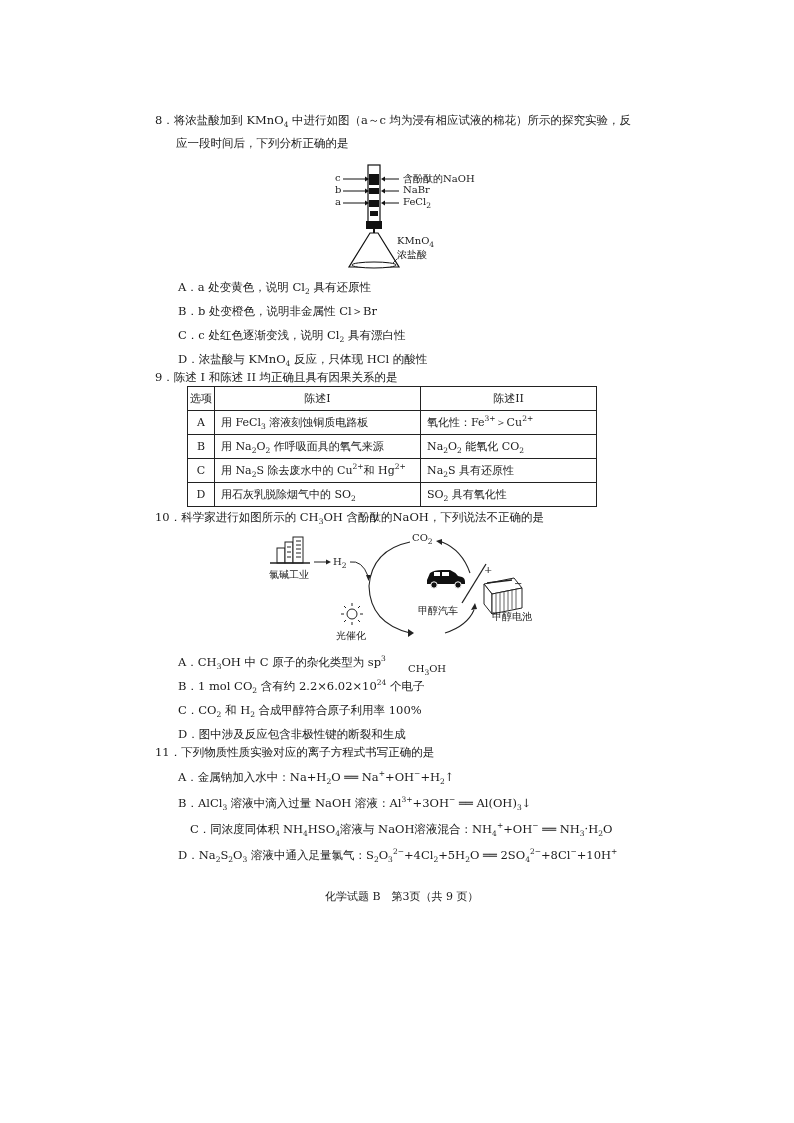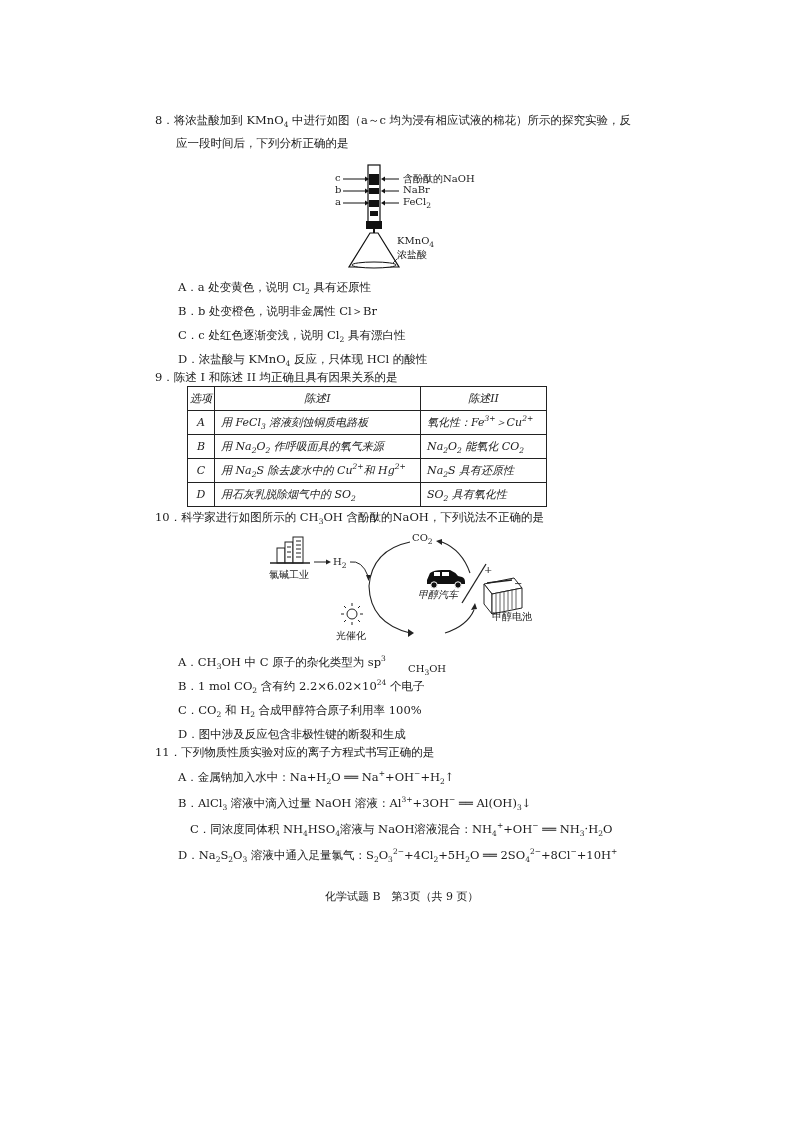--- a/index.html
+++ b/index.html
@@ -2,21 +2,21 @@
 <html><head>
 <meta charset="utf-8">
 <style>
   html, body { margin:0; padding:0; }
   body { width:794px; height:1123px; background:#ffffff; position:relative; overflow:hidden;
          font-family:"DejaVu Serif","Liberation Serif",serif; color:#1a1a1a; font-size:11.5px; }
   .abs { position:absolute; white-space:nowrap; }
   sub, sup { font-size:7.5px; line-height:0; }
   .q { font-size:11.5px; }
   .opt { font-size:11.5px; }
-  table.t9 { position:absolute; left:187px; top:386px; width:360px; border-collapse:collapse; font-size:11px;font-style:italic; }
+  table.t9 { position:absolute; left:187px; top:386px; width:410px; border-collapse:collapse; font-size:11px; }
   table.t9 td { border:1px solid #222; height:23px; padding:0 6px; }
   table.t9 td.c0 { width:26px; text-align:center; padding:0; }
   table.t9 td.c1 { width:193px; }
   table.t9 tr.hdr td { text-align:center; }
   table.t9 { border:1.6px solid #111; }
   .fig-label { font-size:10px; }
   .footer { font-size:11px; }
 </style>
 </head>
 <body>
@@ -182,21 +182,21 @@
       <line x1="96" y1="92" x2="98" y2="94" stroke="#222"></line>
       <line x1="98" y1="78" x2="96" y2="80" stroke="#222"></line>
       <line x1="84" y1="92" x2="82" y2="94" stroke="#222"></line>
     </g>
   </svg>
   <span class="abs fig-label" style="left:7px; top:40px;">氯碱工业</span>
   <span class="abs fig-label" style="left:71px; top:28px;"><span>H</span><sub>2</sub></span>
   <span class="abs fig-label" style="left:150px; top:4px;"><span>CO</span><sub>2</sub></span>
   <span class="abs fig-label" style="left:146px; top:103px;margin-top:32px;"><span>CH</span><sub>3</sub><span>OH</span></span>
   <span class="abs fig-label" style="left:74px; top:101px;">光催化</span>
-  <span class="abs fig-label" style="left:156px; top:60px;font-style:italic;">甲醇汽车</span>
+  <span class="abs fig-label" style="left:156px; top:76px;">甲醇汽车</span>
   <span class="abs fig-label" style="left:230px; top:82px;">甲醇电池</span>
   <span class="abs fig-label" style="left:222px; top:36px;">+</span>
   <span class="abs fig-label" style="left:252px; top:50px;">−</span>
 </div>
 
 <div class="abs opt" style="left:178px; top:655px;">
   <span>A．</span><span>CH</span><sub>3</sub><span>OH 中 C 原子的杂化类型为 sp</span><sup>3</sup>
 </div>
 <div class="abs opt" style="left:178px; top:679px;">
   <span>B．</span><span>1 mol CO</span><sub>2</sub><span> 含有约 2.2×6.02×10</span><sup>24</sup><span> 个电子</span>

